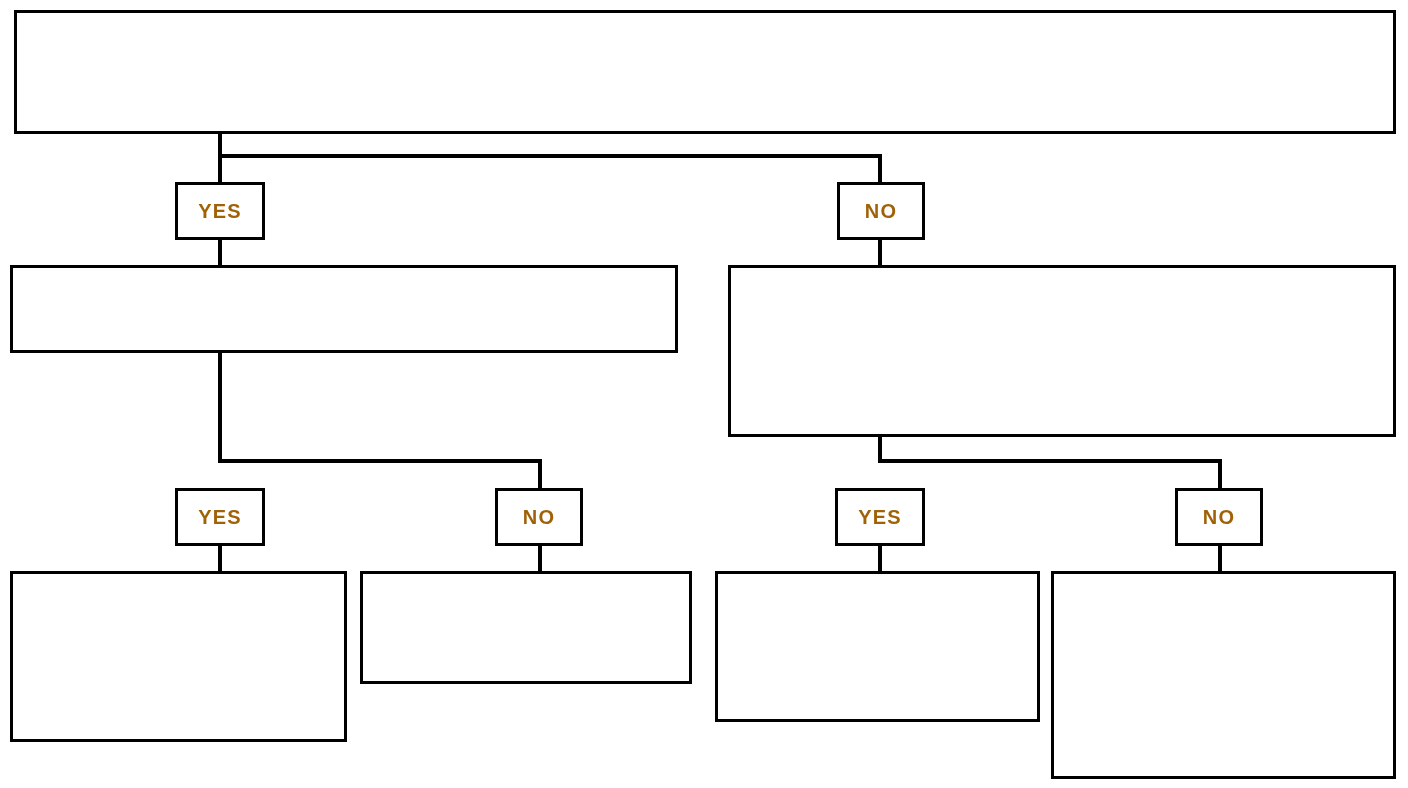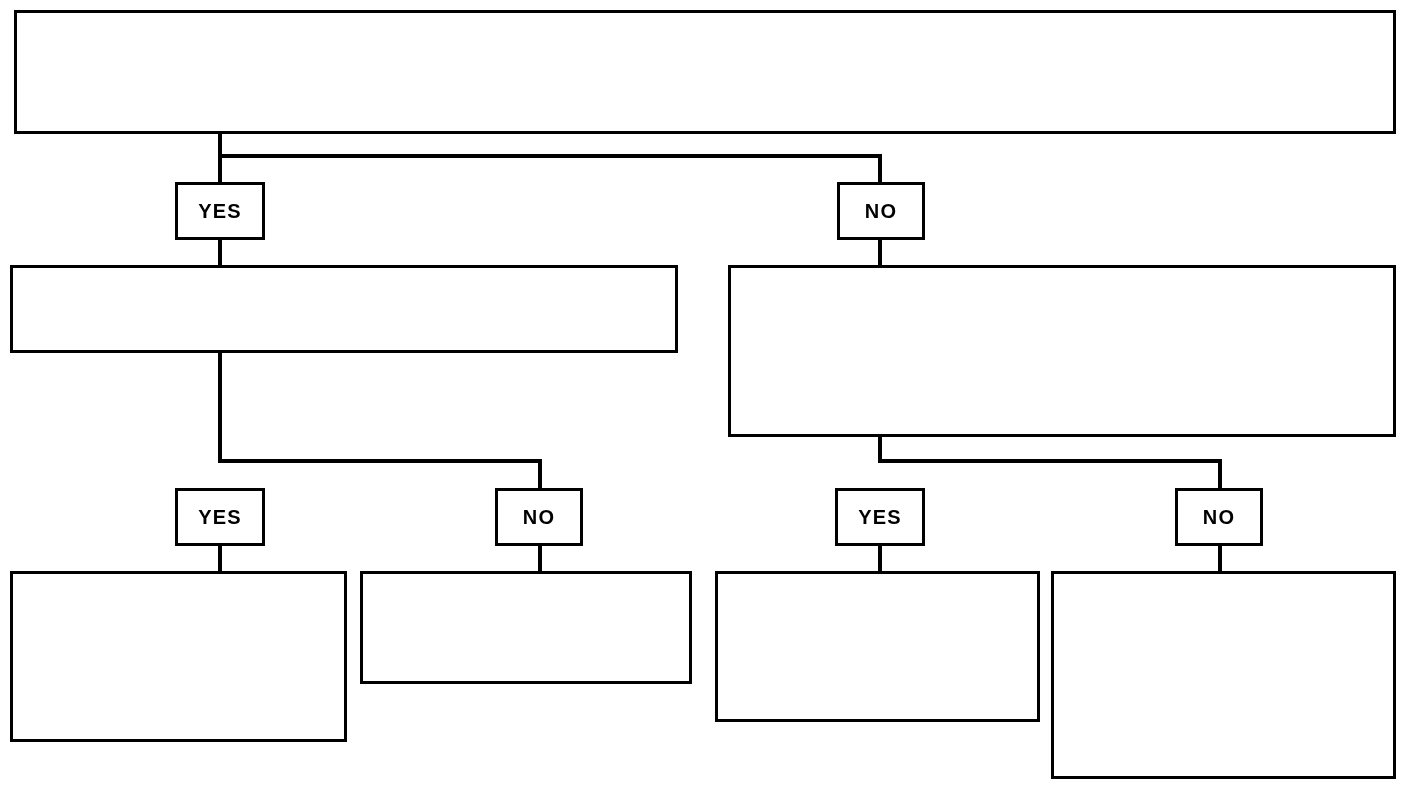--- a/index.html
+++ b/index.html
@@ -31,21 +31,21 @@
     background: #ffffff;
     z-index: 4;
     display: flex;
     align-items: center;
     justify-content: center;
   }
   .dbox .dlabel {
     font-size: 20px;
     font-weight: bold;
     letter-spacing: 1.2px;
-    color: #000000;
+    color: #a16207;
     line-height: 1;
   }
 
   
   .line-v {
     position: absolute;
     width: 4px;
     background: #000000;
     z-index: 1;
   }

